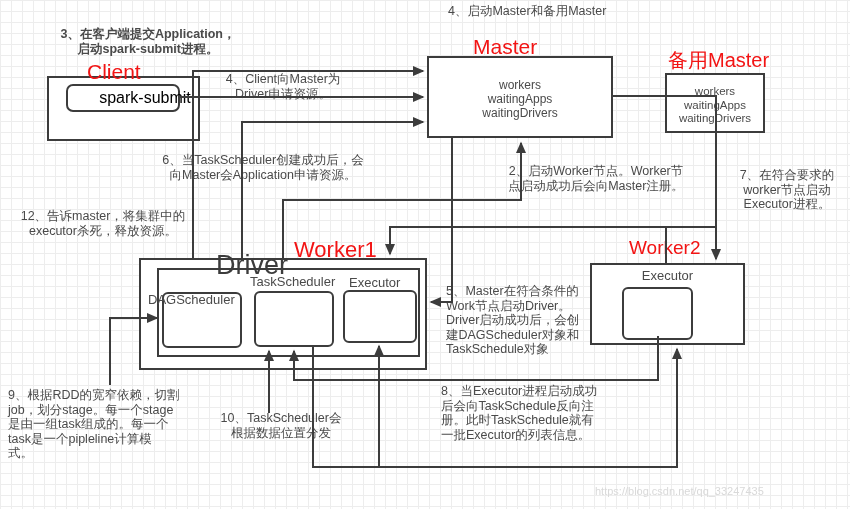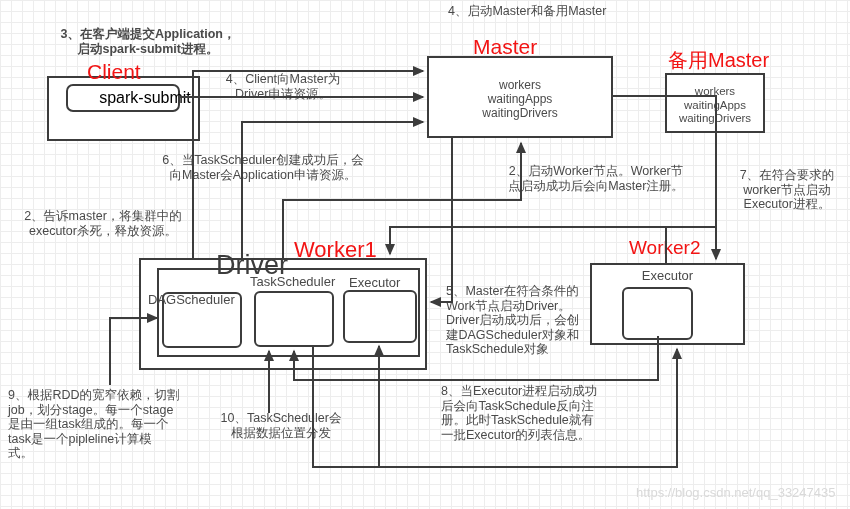--- a/index.html
+++ b/index.html
@@ -57,21 +57,21 @@
   #a4{left:221px;top:72px;width:124px;text-align:center;}
   #a5{left:446px;top:284px;width:144px;text-align:left;}
   #a6{left:158px;top:153px;width:210px;text-align:center;}
   #a7{left:729px;top:168px;width:116px;text-align:center;}
   #a8{left:441px;top:384px;width:164px;text-align:left;}
   #a9{left:8px;top:388px;width:180px;text-align:left;}
   #a10{left:217px;top:411px;width:128px;text-align:center;}
   #a11{left:346px;top:476px;width:168px;text-align:center;}
   #a12{left:12px;top:209px;width:182px;text-align:center;}
 
-  #watermark{position:absolute;left:595px;top:485px;font-size:13px;color:#d9d9d9;white-space:nowrap;margin-left:41px;}
+  #watermark{position:absolute;left:595px;top:485px;font-size:11px;color:#d9d9d9;white-space:nowrap;}
 </style>
 </head>
 <body>
 
 <div id="canvas">
 
   <div class="box" id="b-client"></div>
   <div class="box rbox" id="b-spark">
     <div id="l-spark">spark-submit</div>
   </div>
@@ -128,21 +128,21 @@
 后会向TaskSchedule反向注
 册。此时TaskSchedule就有
 一批Executor的列表信息。</div>
   <div class="ann" id="a9">9、根据RDD的宽窄依赖，切割
 job，划分stage。每一个stage
 是由一组task组成的。每一个
 task是一个pipleline计算模
 式。</div>
   <div class="ann" id="a10">10、TaskScheduler会
 根据数据位置分发</div>
-  <div class="ann" id="a12">2、告诉master，将集群中的
+  <div class="ann" id="a12">12、告诉master，将集群中的
 executor杀死，释放资源。</div>
 
   <div id="watermark">https://blog.csdn.net/qq_33247435</div>
 
   <svg class="wires" width="850" height="509" viewBox="0 0 850 509">
     <defs>
       <marker id="arr" markerWidth="7" markerHeight="7" refX="5.2" refY="3" orient="auto" markerUnits="strokeWidth">
         <path d="M0,0.4 L6,3 L0,5.6 Z" fill="#3c3c3c"></path>
       </marker>
     </defs>

